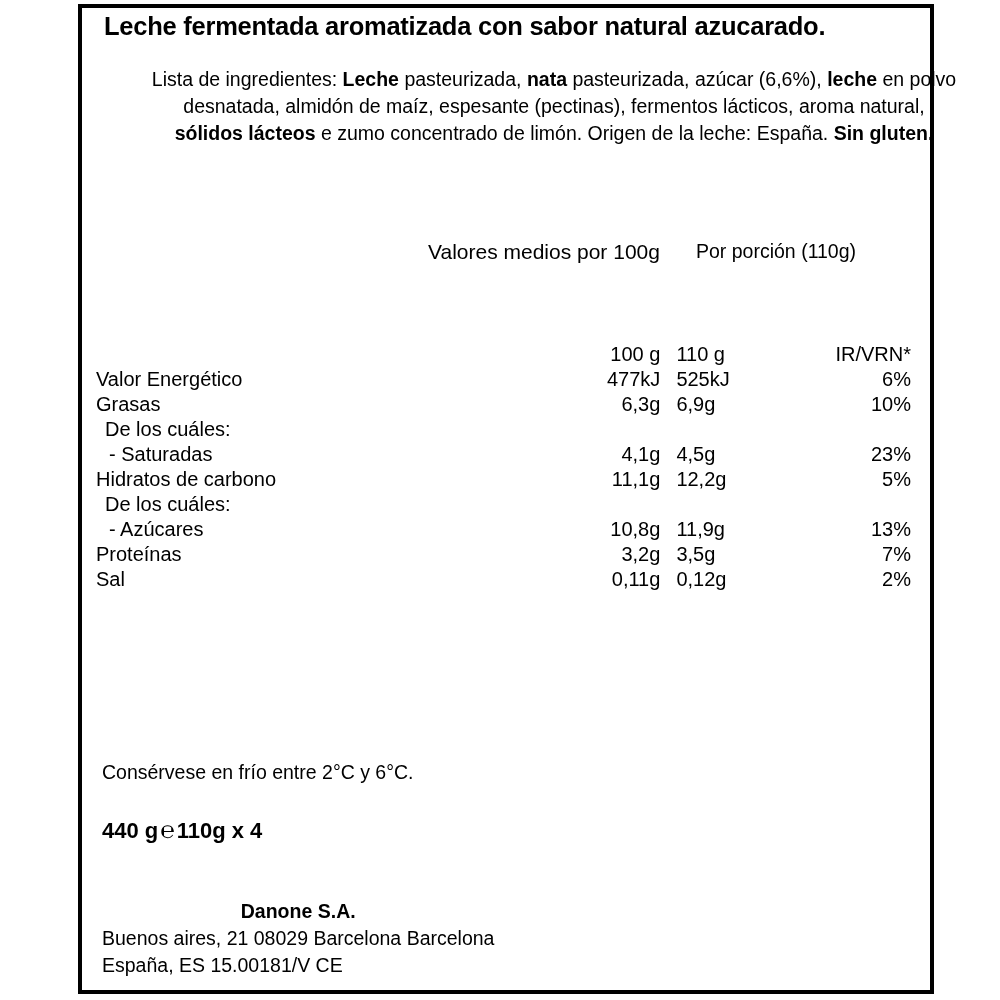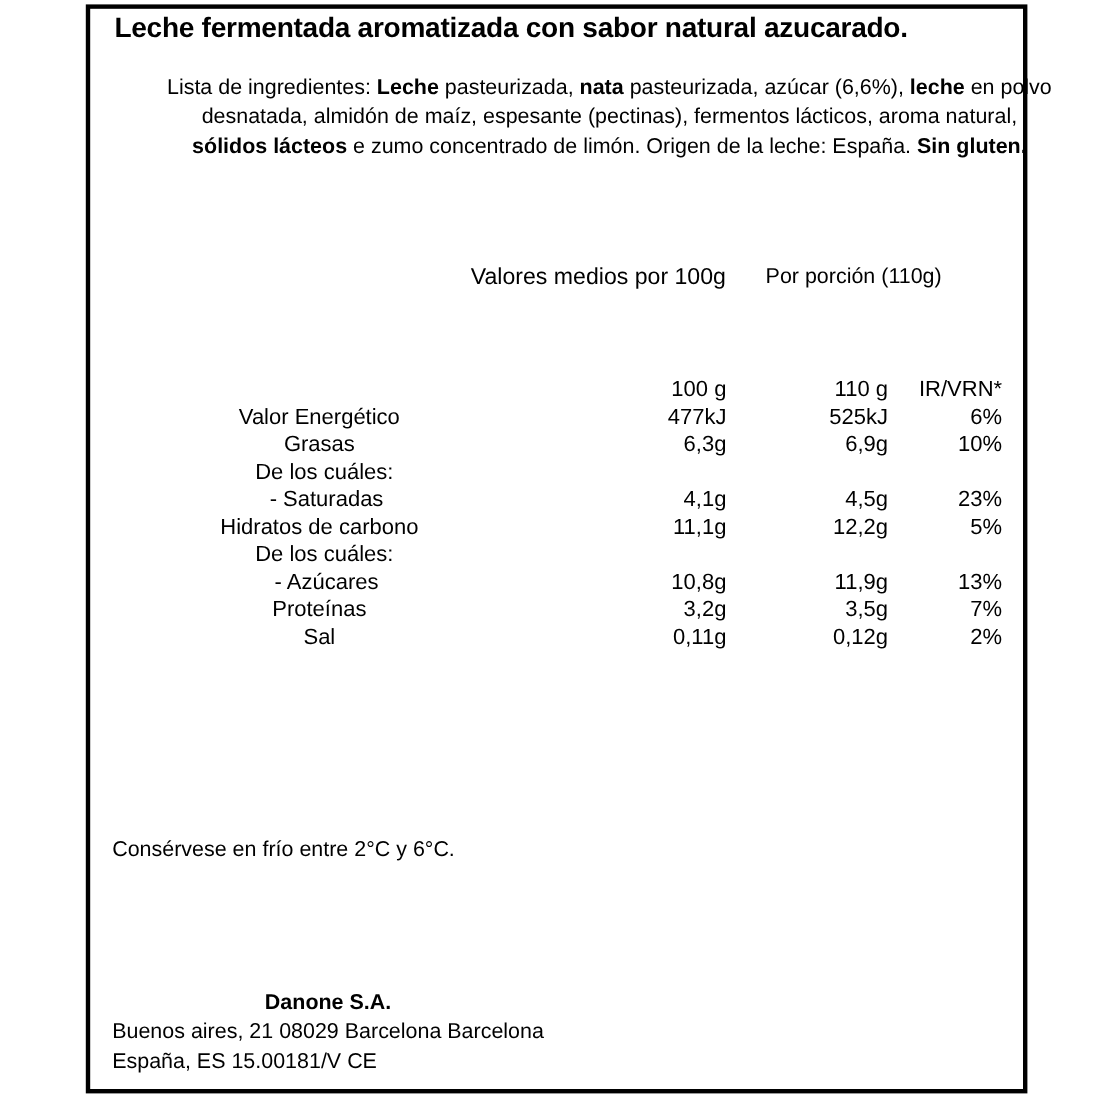--- a/index.html
+++ b/index.html
@@ -82,23 +82,23 @@
     border-collapse: collapse;
     font-size: 20px;
   }
   #nutrition-table td {
     padding: 0;
     height: 25px;
     vertical-align: top;
     white-space: nowrap;
     line-height: 25px;
   }
-  #nutrition-table td.c-label  { width: 400px; text-align: center; }
+  #nutrition-table td.c-label  { width: 400px; text-align: left; }
   #nutrition-table td.c-v100   { width: 190px; text-align: right; padding-right: 16px; }
-  #nutrition-table td.c-v110   { width: 140px; text-align: right; padding-right: 8px; }
+  #nutrition-table td.c-v110   { width: 140px; text-align: left; padding-right: 8px; }
   #nutrition-table td.c-vpct   { width: 98px;  text-align: right; padding-right: 13px; }
 
   .ind-1 { padding-left: 9px !important; }
   .ind-2 { padding-left: 13px !important; }
 
   
   #storage-line {
     position: absolute;
     left: 20px;
     top: 753px;
@@ -204,20 +204,23 @@
             <td class="c-label">Sal</td>
             <td class="c-v100">0,11g</td>
             <td class="c-v110">0,12g</td>
             <td class="c-vpct">2%</td>
           </tr>
         </tbody>
     </table>
 
     <div id="storage-line">Consérvese en frío entre 2°C y 6°C.</div>
 
+    <div id="net-weight-line">
+      <span>440 g</span><span class="est-sign">℮</span><span>110g x 4</span>
+    </div>
 
     <div id="producer-block">
       <div id="producer-name">Danone S.A.</div>
       <div>Buenos aires, 21 08029 Barcelona Barcelona</div>
       <div>España,  ES 15.00181/V CE</div>
     </div>
 
   </div>
 </div>
 

